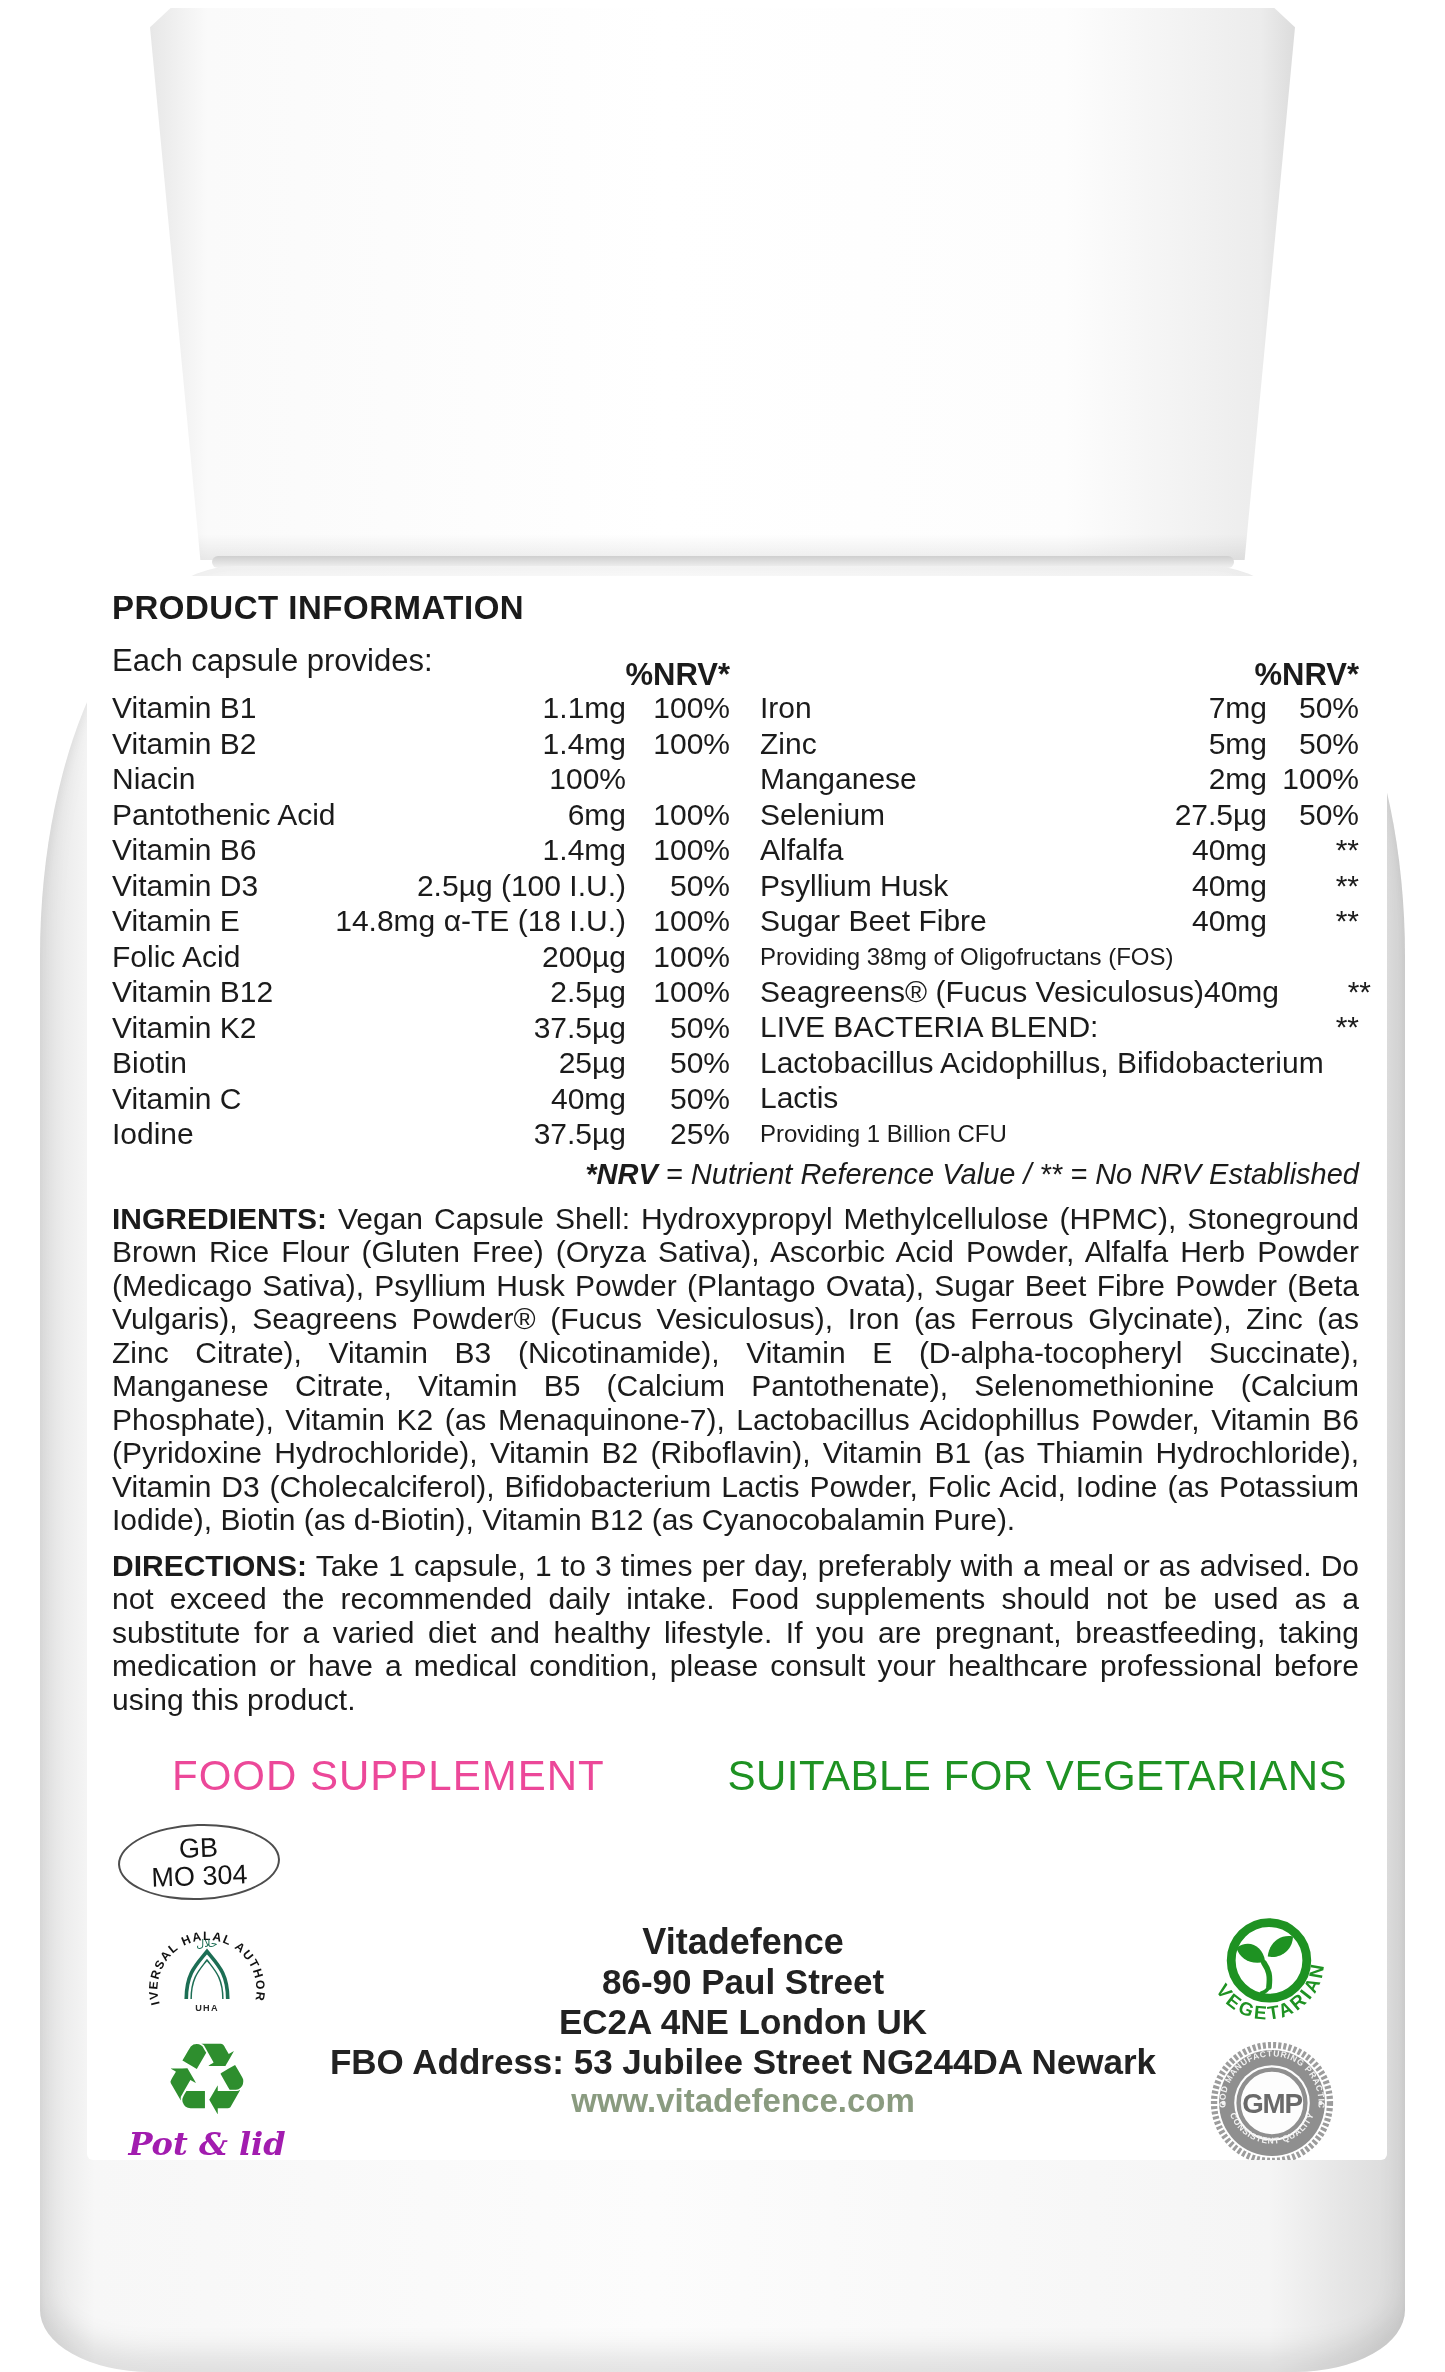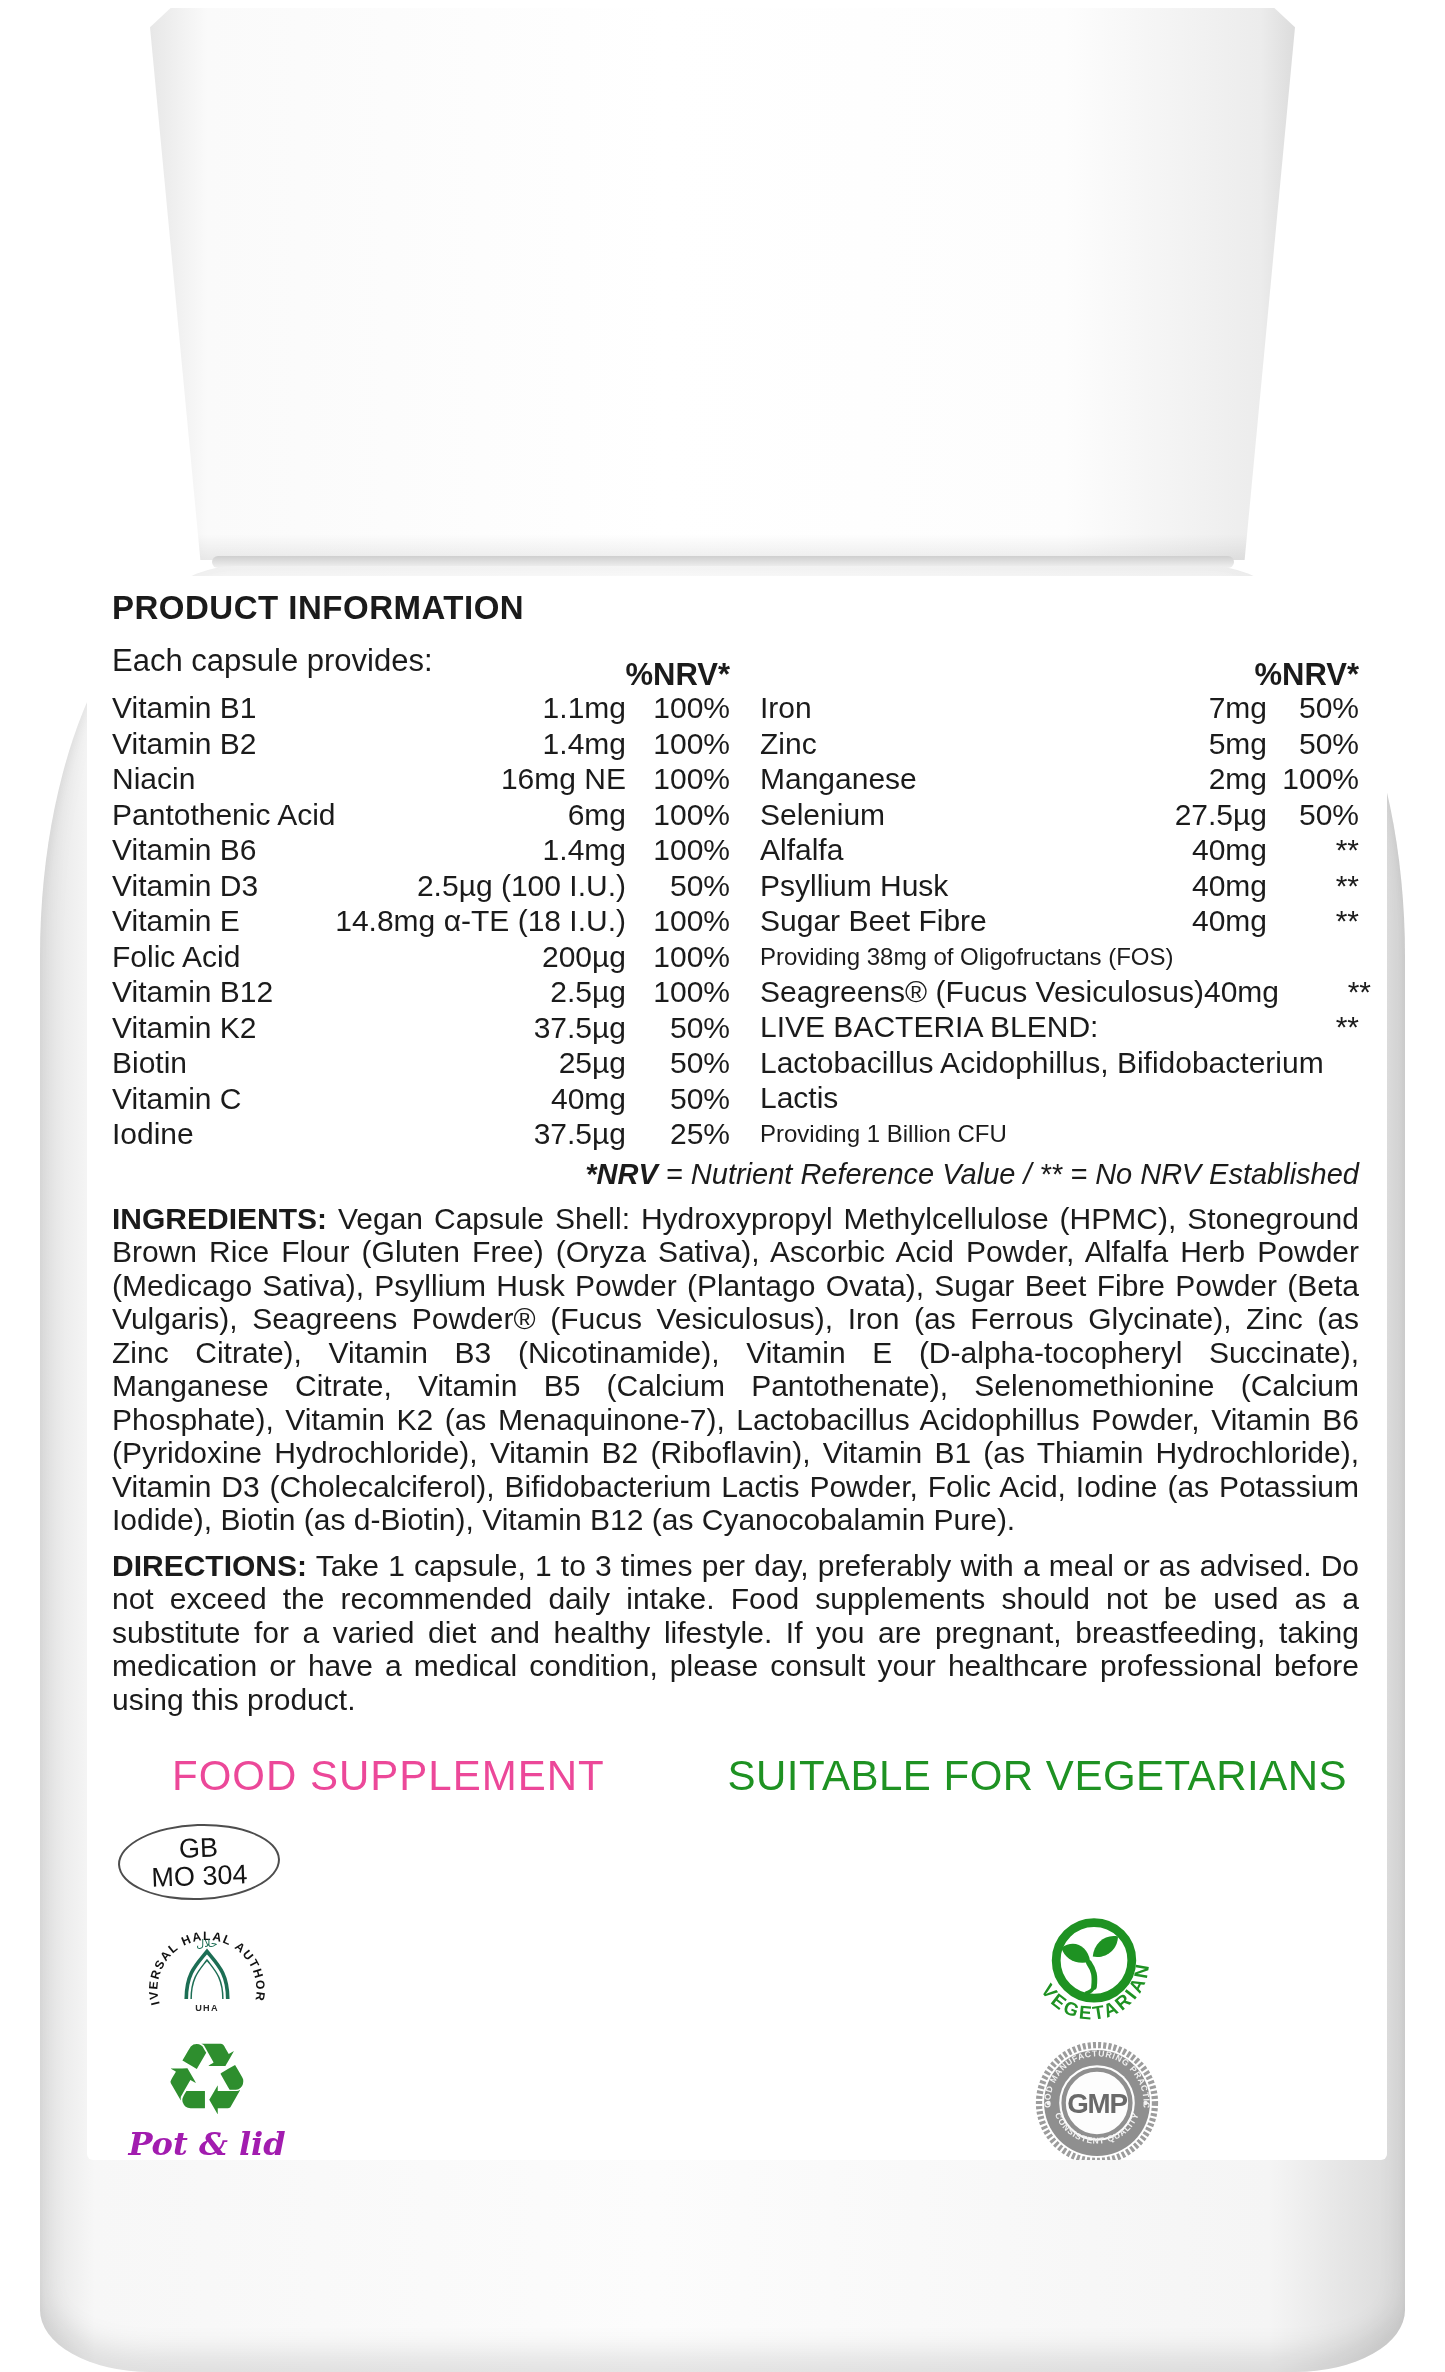--- a/index.html
+++ b/index.html
@@ -88,21 +88,20 @@
             <span class="amt">1.1mg</span>
             <span class="nrv">100%</span>
           </div>
         <div class="nrow">
             <span>Vitamin B2</span>
             <span class="amt">1.4mg</span>
             <span class="nrv">100%</span>
           </div>
         <div class="nrow">
             <span>Niacin</span>
-            <span class="amt">16mg NE</span>
             <span class="nrv">100%</span>
           </div>
         <div class="nrow">
             <span>Pantothenic Acid</span>
             <span class="amt">6mg</span>
             <span class="nrv">100%</span>
           </div>
         <div class="nrow">
             <span>Vitamin B6</span>
             <span class="amt">1.4mg</span>
@@ -233,20 +232,27 @@
           </text>
           <text x="50" y="30" text-anchor="middle" font-size="9" fill="#1c6e54" font-family="DejaVu Sans, sans-serif">حلال</text>
           <path d="M33,73 C33,52 41,45 50,34 C59,45 67,52 67,73" fill="none" stroke="#1c6e54" stroke-width="3"></path>
           <path d="M37,73 C37,55 44,49 50,41 C56,49 63,55 63,73" fill="none" stroke="#1c6e54" stroke-width="1.2"></path>
           <text x="50" y="83" text-anchor="middle" font-size="7.5" font-weight="bold" fill="#2a2a2a" letter-spacing="1" font-family="Liberation Sans, sans-serif">UHA</text>
         </svg>
         <div class="recycle">♻</div>
         <div class="potlid">Pot &amp; lid</div>
       </div>
 
+      <div class="address">
+        <div class="al al-first">Vitadefence</div>
+        <div class="al">86-90 Paul Street</div>
+        <div class="al">EC2A 4NE London UK</div>
+        <div class="al">FBO Address: 53 Jubilee Street NG244DA Newark</div>
+        <div class="website">www.vitadefence.com</div>
+      </div>
 
       <div class="badge-stack">
         <svg width="132" height="126" viewBox="0 0 100 100">
           <defs>
               <path id="vegArc" d="M 6,54 A 46,46 0 0 0 94,54"></path>
             </defs>
           <circle cx="50" cy="40" r="30" fill="#ffffff" stroke="#1e9222" stroke-width="7"></circle>
           <path d="M50,61 C51,52 50,48 46,42" fill="none" stroke="#1e9222" stroke-width="4.5" stroke-linecap="round"></path>
           <path d="M47,41 C36,44 27,39 24,30 C34,23 45,28 47,41 Z" fill="#1e9222"></path>
           <path d="M49,37 C50,26 59,19 69,21 C69,31 60,39 49,37 Z" fill="#1e9222"></path>

